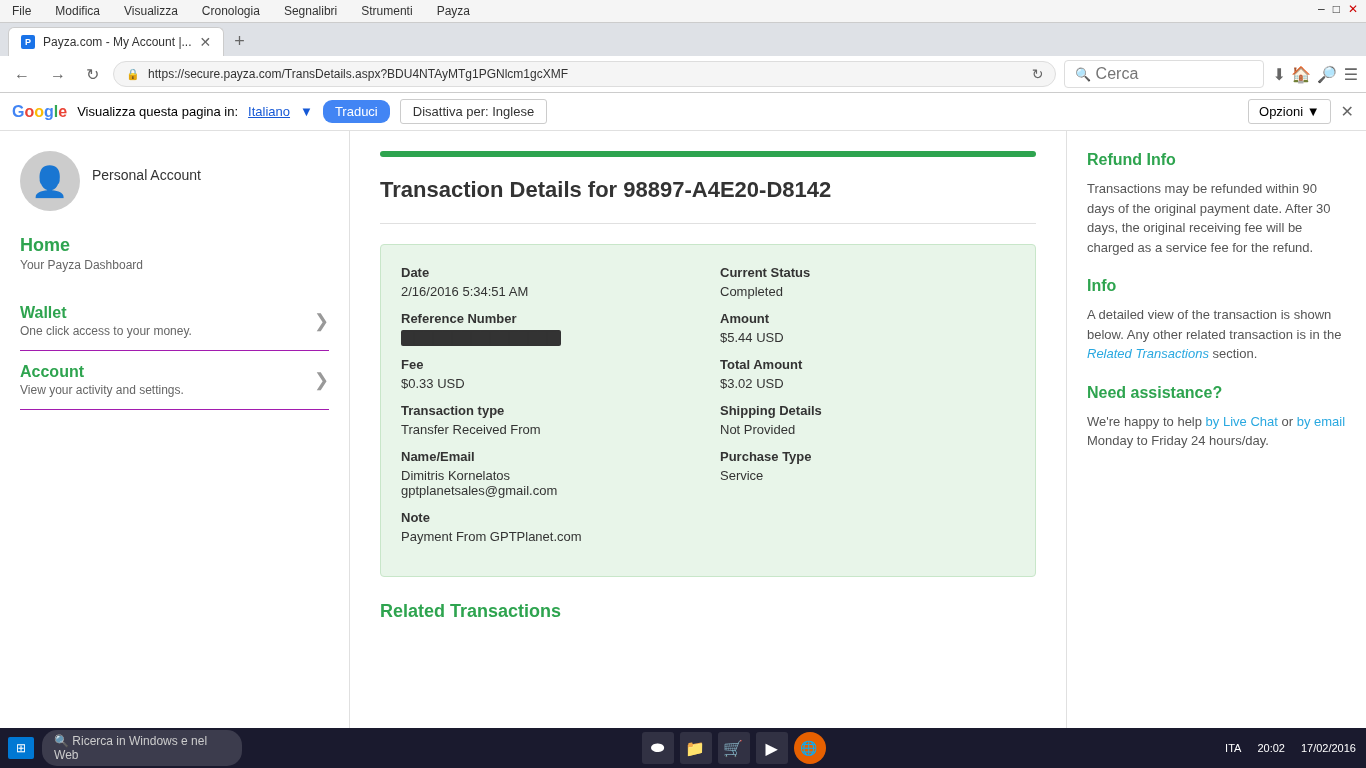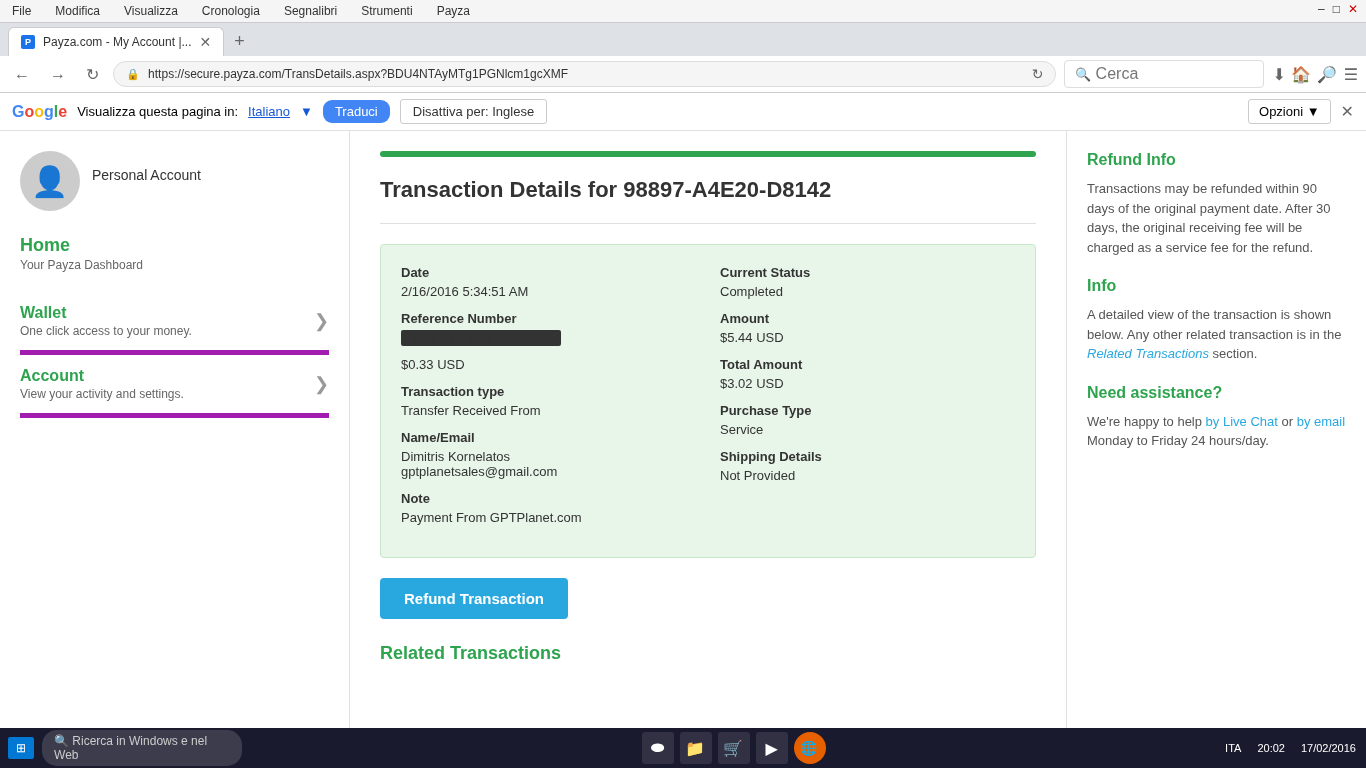--- a/index.html
+++ b/index.html
@@ -56,21 +56,21 @@
     
     .content-area { display: flex; flex: 1; overflow: hidden; }
 
     
     .sidebar { width: 350px; background: white; padding: 20px; border-right: 1px solid #e0e0e0; overflow-y: auto; }
     .avatar { width: 60px; height: 60px; background: #ccc; border-radius: 50%; display: flex; align-items: center; justify-content: center; font-size: 30px; color: #888; margin-bottom: 8px; }
     .account-name { font-size: 14px; color: #333; margin-bottom: 20px; }
     .nav-section { margin-bottom: 20px; }
     .nav-title { font-size: 18px; color: #2ea44f; font-weight: bold; cursor: pointer; }
     .nav-subtitle { font-size: 12px; color: #666; margin-top: 2px; }
-    .nav-item { display: flex; align-items: center; justify-content: space-between; padding: 12px 0; border-bottom: 5px solid #a21caf; cursor: pointer; }
+    .nav-item { display: flex; align-items: center; justify-content: space-between; padding: 12px 0; border-bottom: 1px solid #a21caf; cursor: pointer; }
     .nav-item-text .title { font-size: 16px; color: #2ea44f; font-weight: bold; }
     .nav-item-text .subtitle { font-size: 12px; color: #666; margin-top: 2px; }
     .nav-arrow { color: #999; font-size: 18px; }
 
     
     .main-content { flex: 1; background: white; overflow-y: auto; padding: 20px 30px; }
     
     .progress-bar { height: 6px; background: #2ea44f; margin-bottom: 20px; border-radius: 3px; }
 
     .page-title { font-size: 22px; color: #333; margin-bottom: 20px; }
@@ -212,20 +212,21 @@
             <div class="field-label">Date</div>
             <div class="field-value">2/16/2016 5:34:51 AM</div>
           </div>
           <div class="field-group">
             <div class="field-label">Reference Number</div>
             <div class="field-value">
               <span style="background:#333; color:#333; border-radius:2px; padding:1px 4px; font-size:12px; letter-spacing:1px;">████████████████</span>
             </div>
           </div>
           <div class="field-group">
+            <div class="field-label">Fee</div>
             <div class="field-value">$0.33 USD</div>
           </div>
           <div class="field-group">
             <div class="field-label">Transaction type</div>
             <div class="field-value">Transfer Received From</div>
           </div>
           <div class="field-group">
             <div class="field-label">Name/Email</div>
             <div class="field-value">Dimitris Kornelatos<br>gptplanetsales@gmail.com</div>
           </div>
@@ -242,32 +243,31 @@
           </div>
           <div class="field-group">
             <div class="field-label">Amount</div>
             <div class="field-value">$5.44 USD</div>
           </div>
           <div class="field-group">
             <div class="field-label">Total Amount</div>
             <div class="field-value">$3.02 USD</div>
           </div>
           <div class="field-group">
+            <div class="field-label">Shipping Details</div>
+            <div class="field-value">Not Provided</div>
+          </div>
+          <div class="field-group">
             <div class="field-label">Purchase Type</div>
             <div class="field-value">Service</div>
           </div>
-          <div class="field-group">
-            <div class="field-label">Shipping Details</div>
-            <div class="field-value">Not Provided</div>
-          </div>
         </div>
       </div>
 
       
-      <button class="refund-btn">Refund Transaction</button>
 
       
       <div class="related-title" style="margin-top:24px;">Related Transactions</div>
     </div>
 
     <div class="right-sidebar">
       <div class="info-title">Refund Info</div>
       <p class="info-text">Transactions may be refunded within 90 days of the original payment date. After 30 days, the original receiving fee will be charged as a service fee for the refund.</p>
 
       <div class="info-title">Info</div>

